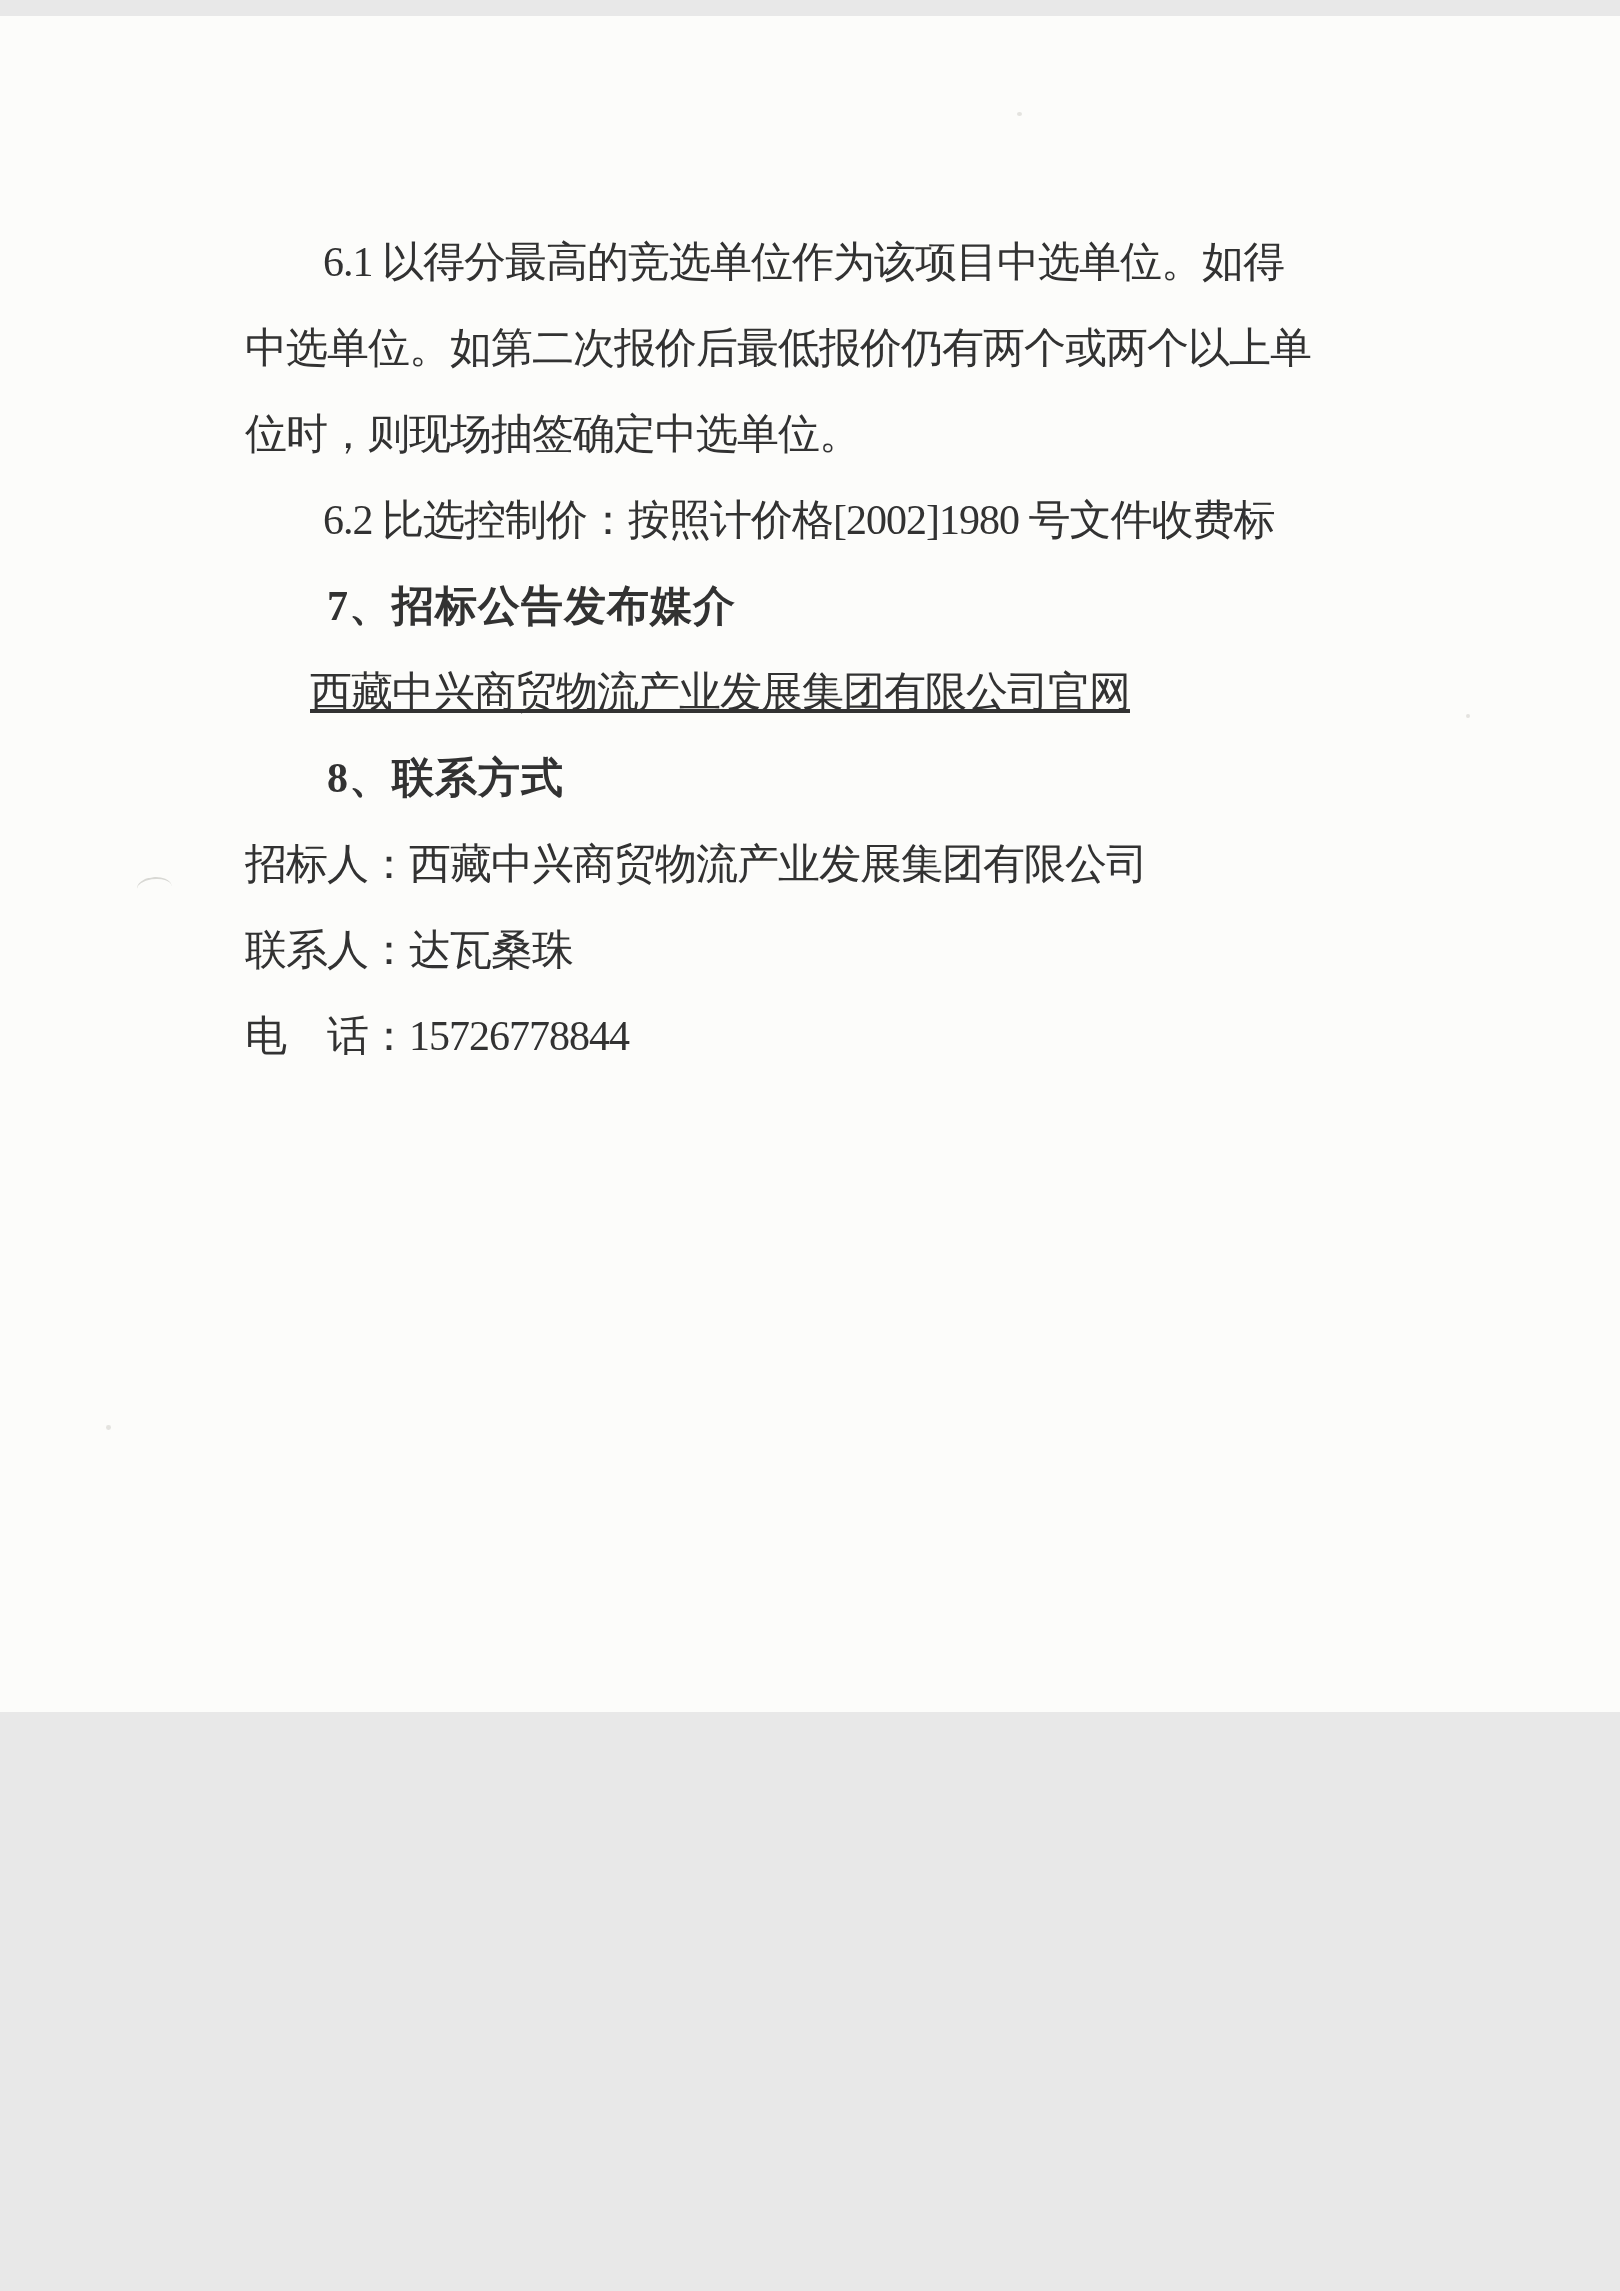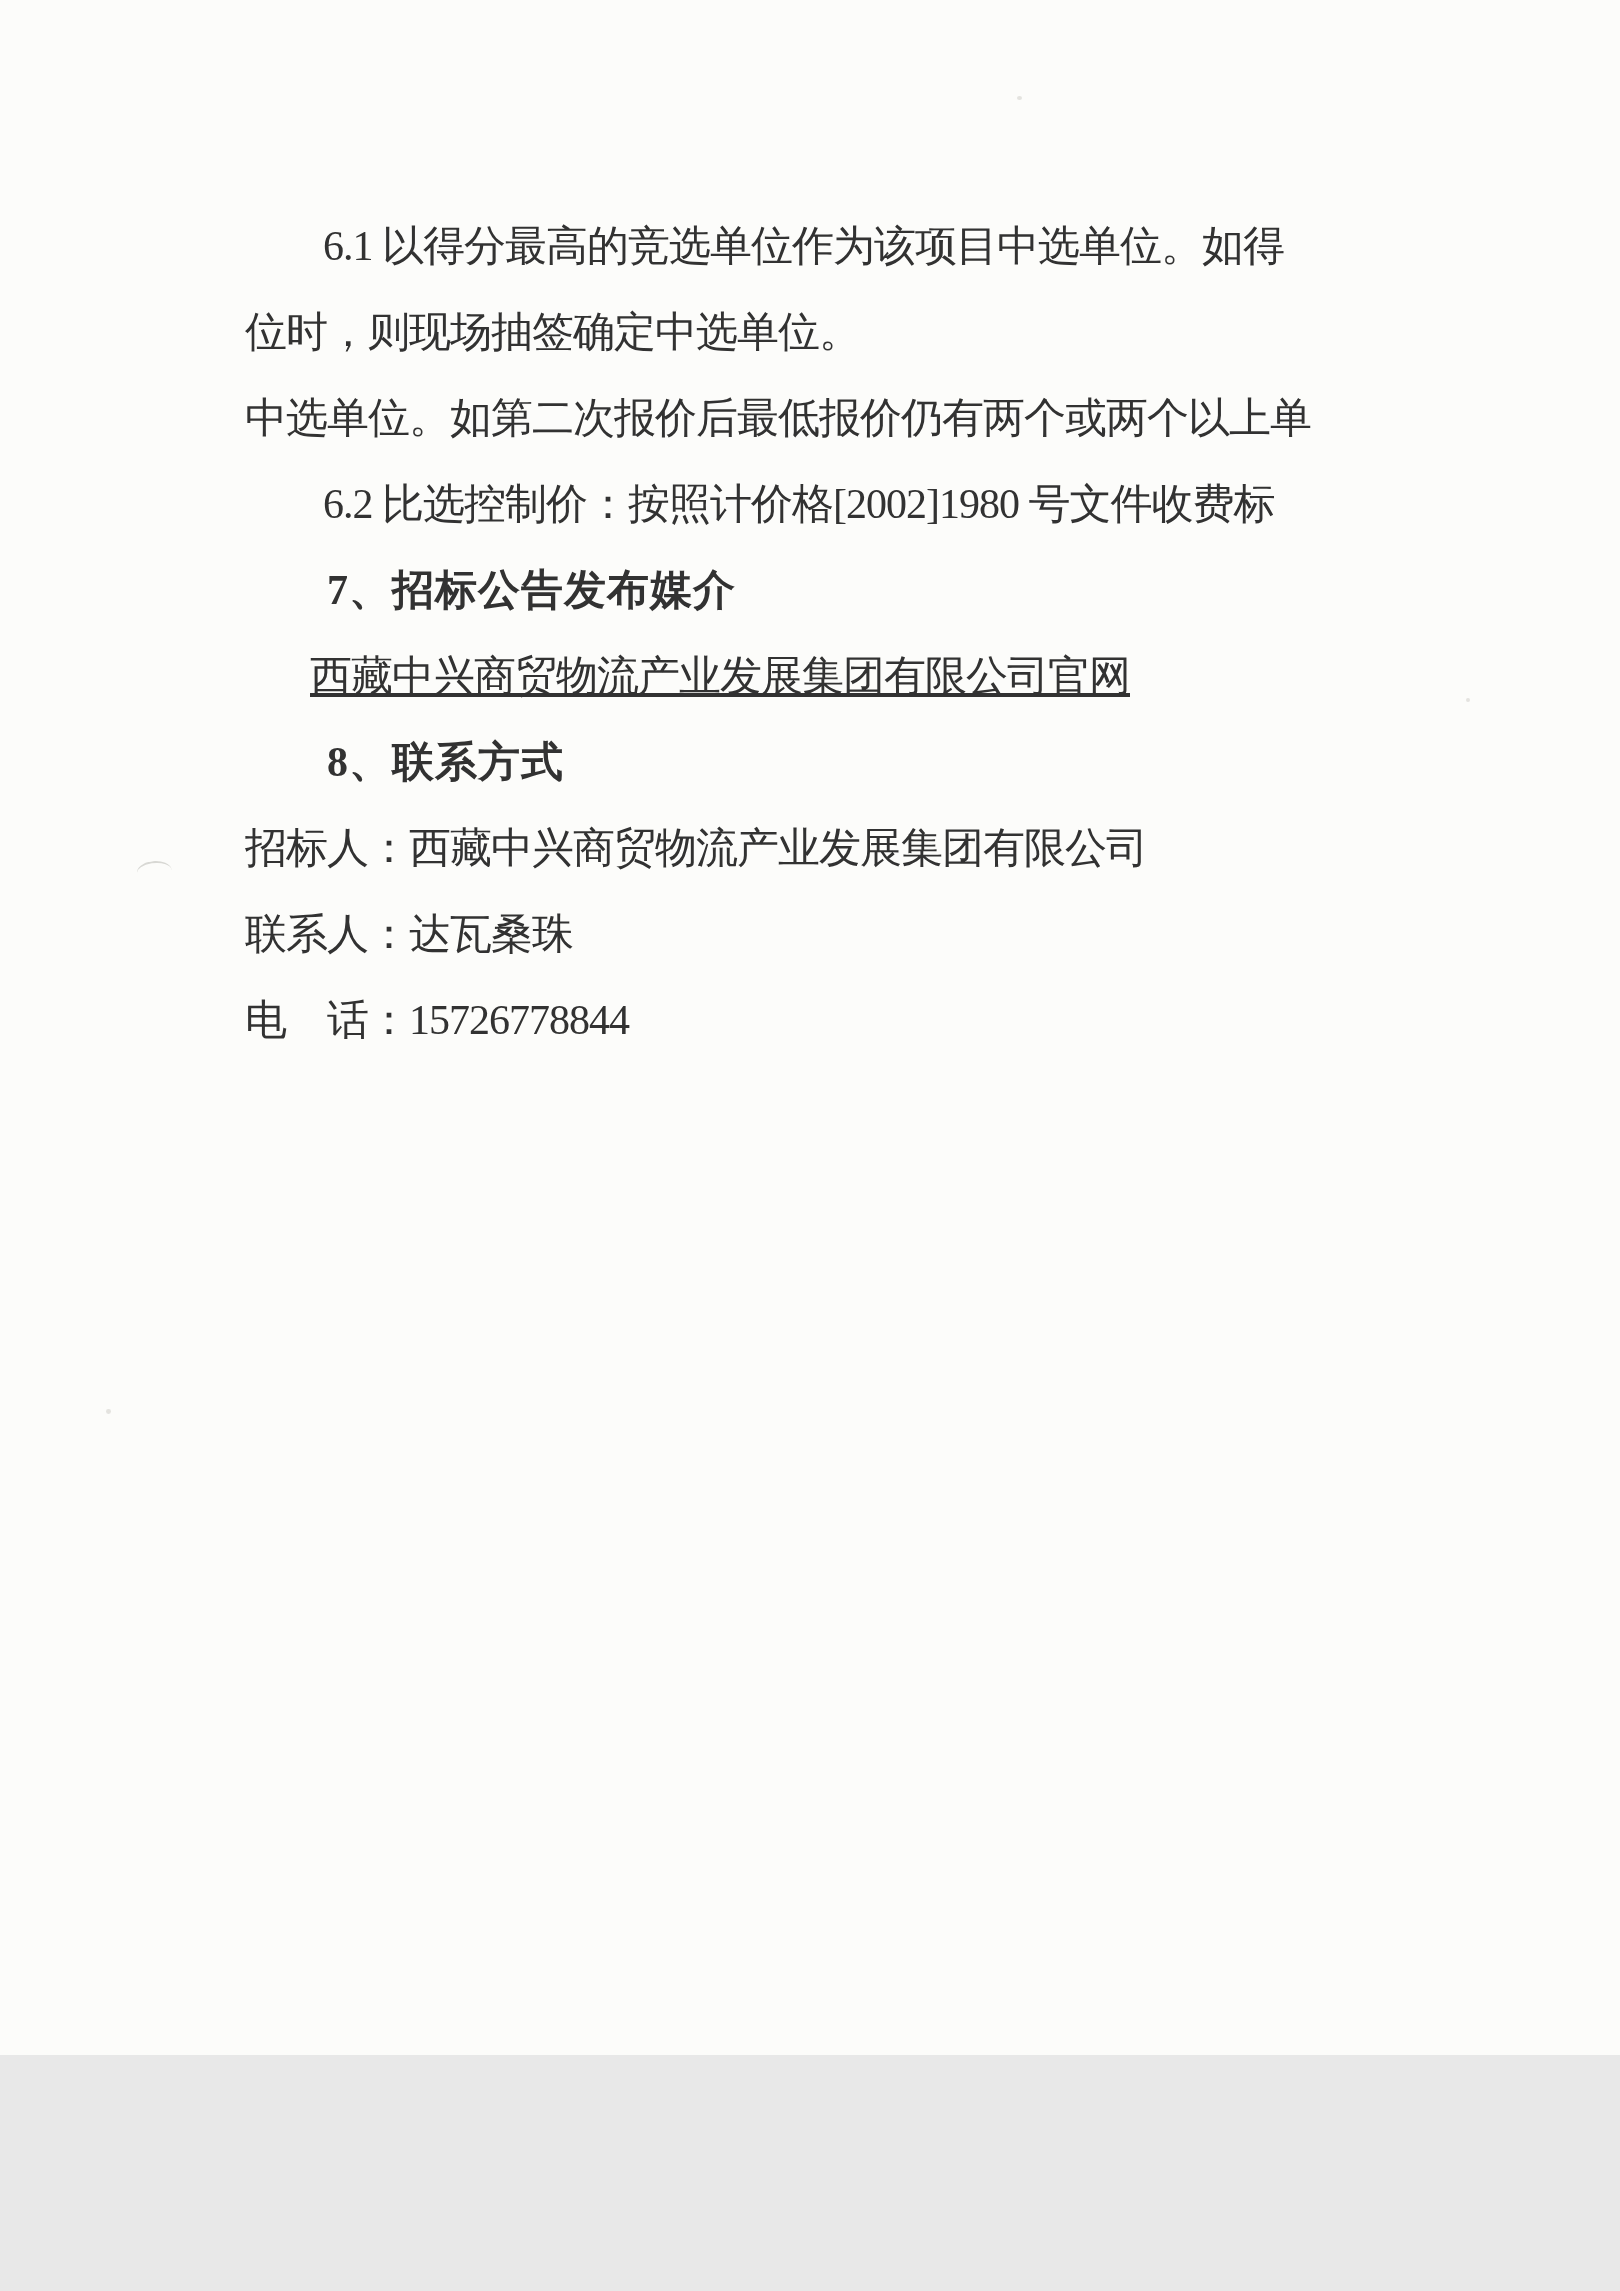--- a/index.html
+++ b/index.html
@@ -3,22 +3,22 @@
 <meta charset="utf-8">
 <style>
   html, body {
     margin: 0;
     padding: 0;
     background: #e8e8e8;
   }
   .page {
     position: relative;
     width: 1620px;
-    height: 2055px;
-    margin: 0 auto;
+    height: 1696px;
+    margin: 16px auto;
     background: #fcfcfa;
     overflow: hidden;
     font-family: "Liberation Serif", "DejaVu Serif", serif;
   }
   .doc {
     position: absolute;
     left: 245px;
     top: 203px;
     width: 1068px;
     font-size: 42px;
@@ -61,22 +61,22 @@
   .speck-4 { left: 1466px; top: 698px;  width: 3.9px; height: 3.9px; }
 </style>
 </head>
 <body>
 
 <div class="page">
 
   <div class="doc">
 
     <div class="line indent-num">6.1 以得分最高的竞选单位作为该项目中选单位。如得</div>
+    <div class="line">中选单位。如第二次报价后最低报价仍有两个或两个以上单</div>
     <div class="line">位时，则现场抽签确定中选单位。</div>
-    <div class="line">中选单位。如第二次报价后最低报价仍有两个或两个以上单</div>
 
     <div class="line indent-num">6.2 比选控制价：按照计价格[2002]1980 号文件收费标</div>
 
     <div class="line indent-head heading">7、招标公告发布媒介</div>
 
     <div class="line indent-media">西藏中兴商贸物流产业发展集团有限公司官网</div>
 
     <div class="line indent-head heading">8、联系方式</div>
 
     <div class="line"><span class="contact-label">招标人：</span><span class="contact-value">西藏中兴商贸物流产业发展集团有限公司</span></div>

